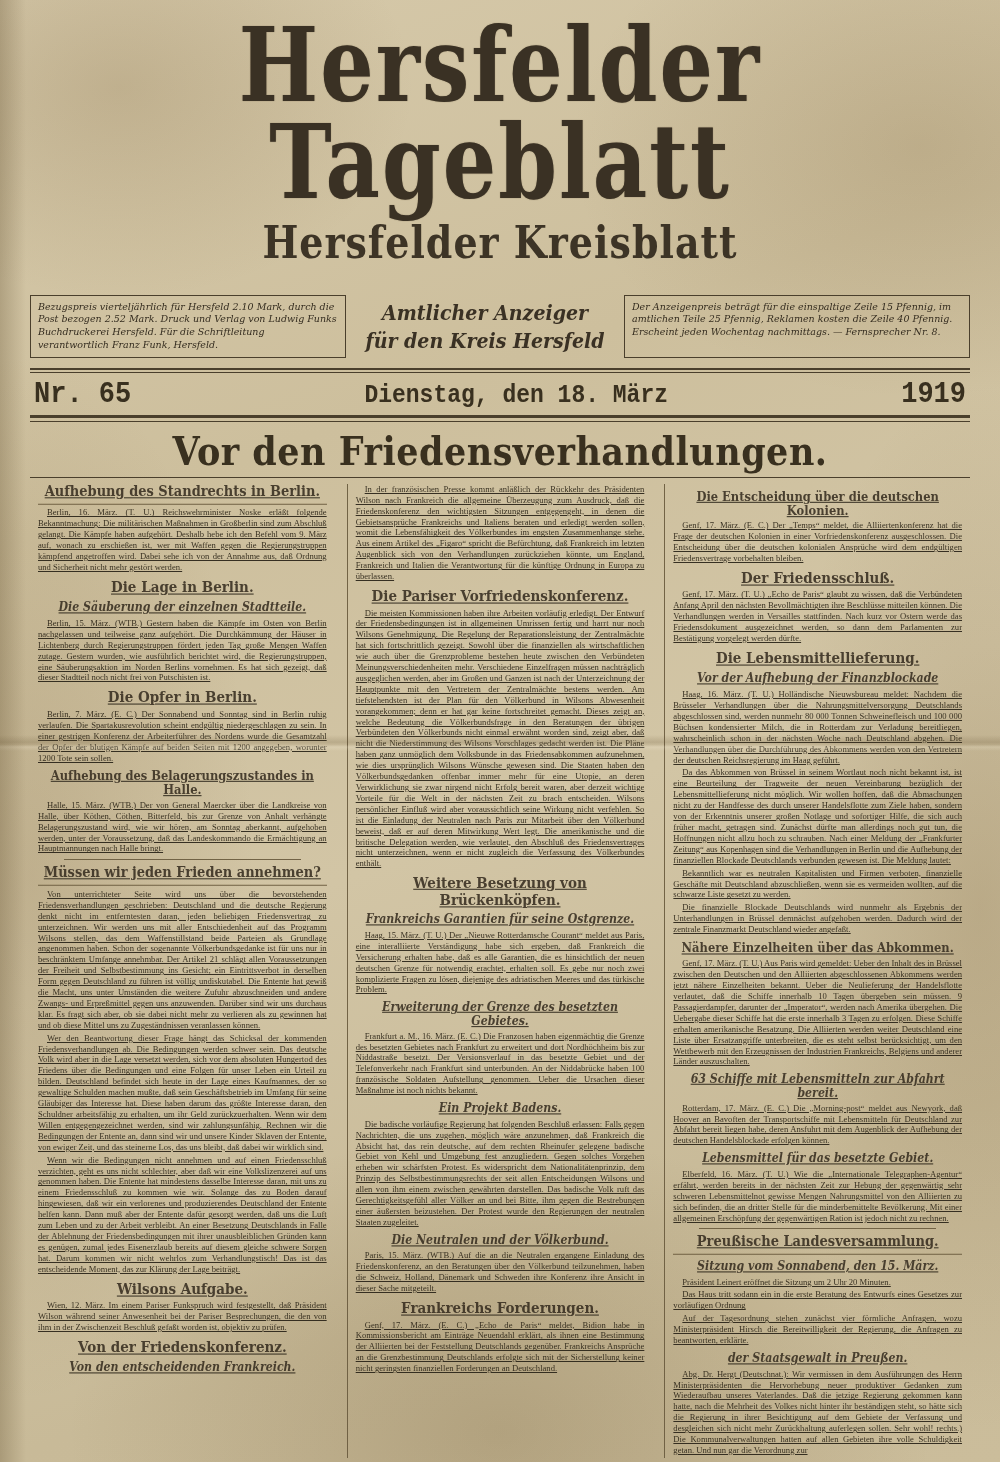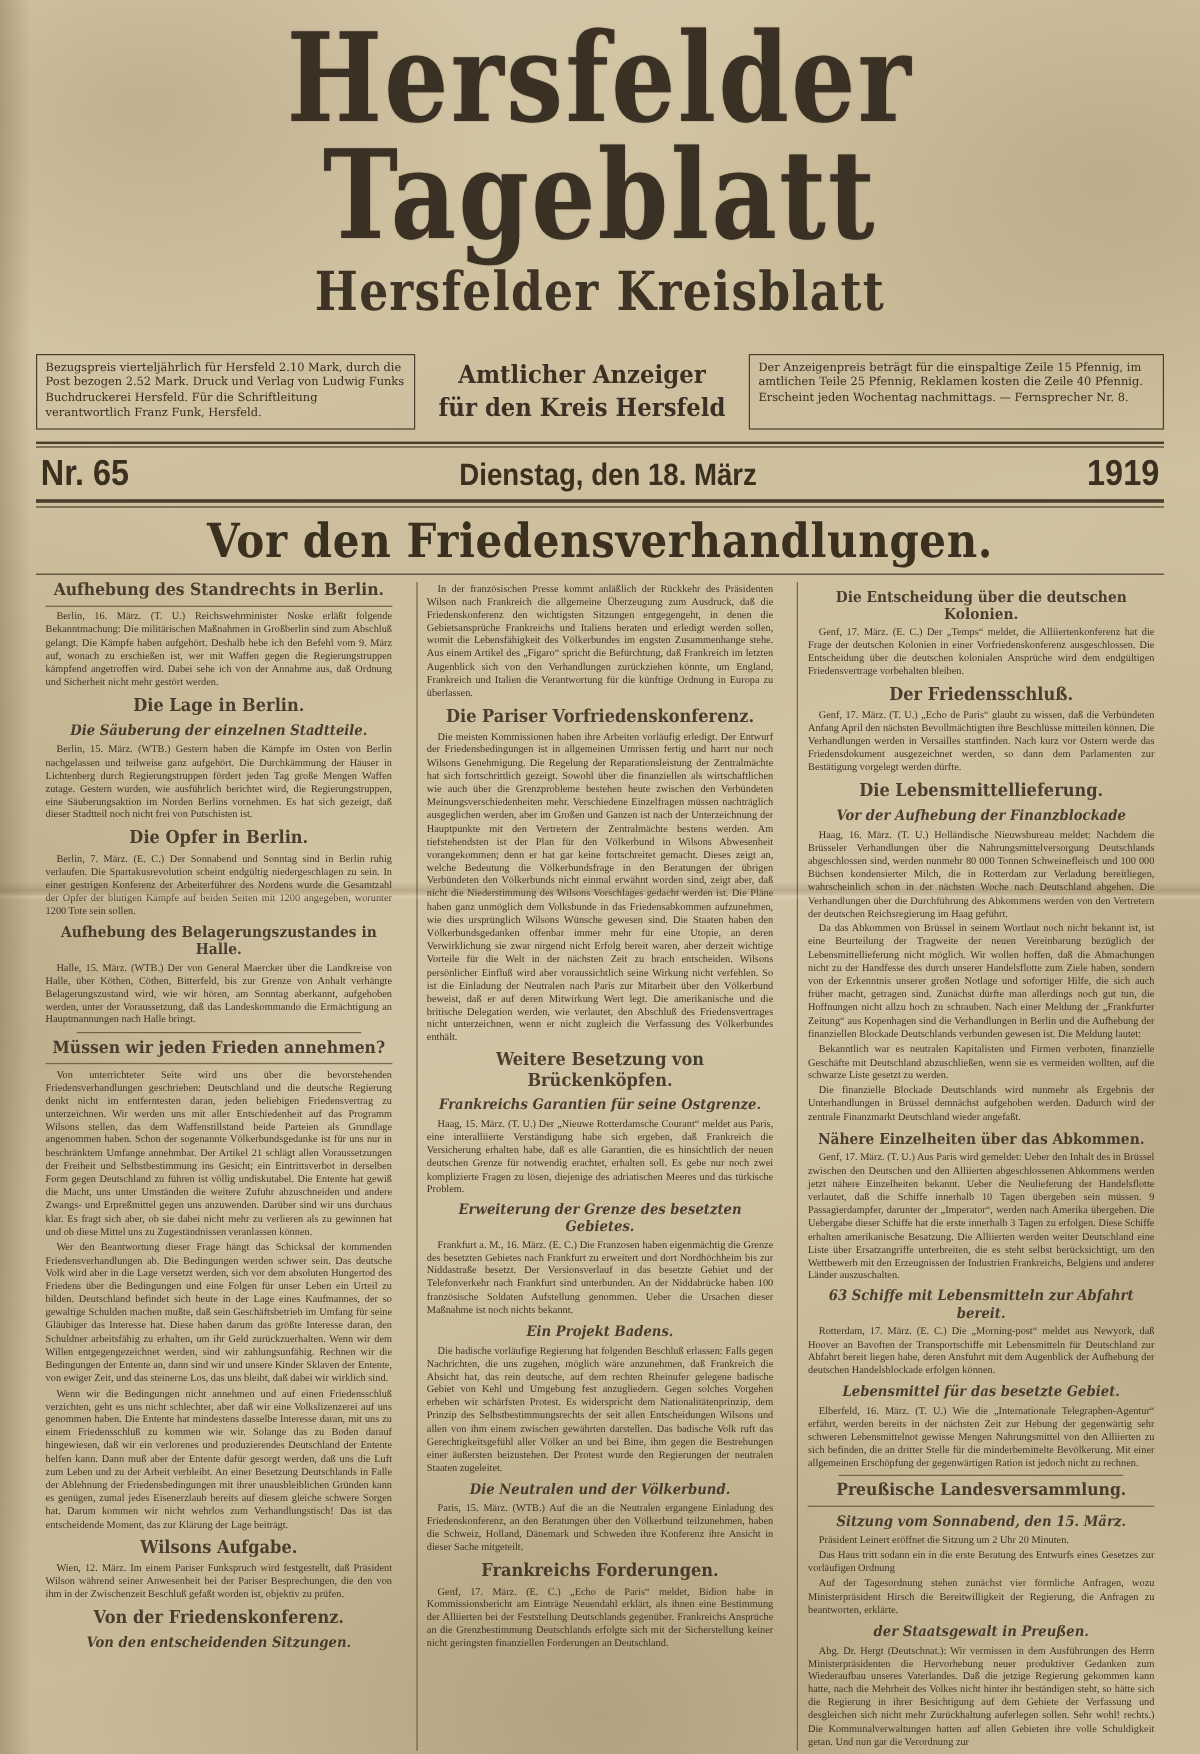--- a/index.html
+++ b/index.html
@@ -54,42 +54,42 @@
     font-family:"DejaVu Serif", serif;
     font-weight:700;
     font-size:38px;
     letter-spacing:1px;
     color:#3d3426;
     transform:scaleY(1.18);
   }
   
   .inforow{
     display:flex;justify-content:space-between;align-items:stretch;
-    margin-top:30px;gap:12px;
+    margin-top:30px;gap:12px;font-style:italic;
   }
   .box{
     border:1px solid #4a3f2c;
     padding:5px 7px;
     font-size:9.5px;line-height:1.35;
     width:300px;
     font-family:"DejaVu Serif", serif;
     color:#342c1f;
   }
   .box.right{width:330px;}
   .centerinfo{
     flex:1;text-align:center;align-self:center;
     font-family:"DejaVu Serif", serif;
     font-weight:700;font-size:19px;line-height:1.3;color:#3a3124;
     transform:scaleY(1.1);
   }
   .hr1{height:0;border-top:2px solid #4a3f2c;margin-top:10px;}
   .hr2{height:0;border-top:1px solid #4a3f2c;margin-top:2px;}
   .issueline{
     display:flex;align-items:baseline;justify-content:space-between;
-    font-family:Liberation Sans, sans-serif;font-weight:700;color:#39301f;
+    font-family:Liberation Mono, monospace;font-weight:700;color:#39301f;
     padding:6px 4px 6px 4px;
   }
   .issue-nr{font-size:27px;transform:scaleY(1.12);}
   .issue-date{font-size:23px;transform:scaleY(1.12);}
   .issue-year{font-size:27px;transform:scaleY(1.12);}
   .hr3{height:0;border-top:3px solid #4a3f2c;margin-top:0px;}
   .hr4{height:0;border-top:1px solid #4a3f2c;margin-top:3px;}
 
   .headline{
     text-align:center;
@@ -97,21 +97,21 @@
     font-weight:700;
     font-size:35px;
     color:#39301f;
     margin:8px 0 6px 0;
     transform:scaleY(1.12);
     letter-spacing:.5px;
   }
   .hr5{height:0;border-top:1px solid #4a3f2c;margin-bottom:6px;}
 
   
-  .cols{display:flex;gap:12px;}
+  .cols{display:flex;gap:12px;text-decoration:underline;}
   .col{
     width:309px;
     padding:0 8px;
     font-size:8.6px;
     line-height:1.27;
     text-align:justify;
     color:#2e2719;
     font-family:"Liberation Serif", serif;
   }
   .col + .col{border-left:1px solid #6b5c3f;}
@@ -195,21 +195,21 @@
       <div class="sub small">Aufhebung des Belagerungszustandes in Halle.</div>
       <p>Halle, 15. März. (WTB.) Der von General Maercker über die Landkreise von Halle, über Köthen, Cöthen, Bitterfeld, bis zur Grenze von Anhalt verhängte Belagerungszustand wird, wie wir hören, am Sonntag aberkannt, aufgehoben werden, unter der Voraussetzung, daß das Landeskommando die Ermächtigung an Hauptmannungen nach Halle bringt.</p>
       <div class="divider"></div>
       <div class="sub-banner">Müssen wir jeden Frieden annehmen?</div>
       <p>Von unterrichteter Seite wird uns über die bevorstehenden Friedensverhandlungen geschrieben: Deutschland und die deutsche Regierung denkt nicht im entferntesten daran, jeden beliebigen Friedensvertrag zu unterzeichnen. Wir werden uns mit aller Entschiedenheit auf das Programm Wilsons stellen, das dem Waffenstillstand beide Parteien als Grundlage angenommen haben. Schon der sogenannte Völkerbundsgedanke ist für uns nur in beschränktem Umfange annehmbar. Der Artikel 21 schlägt allen Voraussetzungen der Freiheit und Selbstbestimmung ins Gesicht; ein Eintrittsverbot in derselben Form gegen Deutschland zu führen ist völlig undiskutabel. Die Entente hat gewiß die Macht, uns unter Umständen die weitere Zufuhr abzuschneiden und andere Zwangs- und Erpreßmittel gegen uns anzuwenden. Darüber sind wir uns durchaus klar. Es fragt sich aber, ob sie dabei nicht mehr zu verlieren als zu gewinnen hat und ob diese Mittel uns zu Zugeständnissen veranlassen können.</p>
       <p>Wer den Beantwortung dieser Frage hängt das Schicksal der kommenden Friedensverhandlungen ab. Die Bedingungen werden schwer sein. Das deutsche Volk wird aber in die Lage versetzt werden, sich vor dem absoluten Hungertod des Friedens über die Bedingungen und eine Folgen für unser Leben ein Urteil zu bilden. Deutschland befindet sich heute in der Lage eines Kaufmannes, der so gewaltige Schulden machen mußte, daß sein Geschäftsbetrieb im Umfang für seine Gläubiger das Interesse hat. Diese haben darum das größte Interesse daran, den Schuldner arbeitsfähig zu erhalten, um ihr Geld zurückzuerhalten. Wenn wir dem Willen entgegengezeichnet werden, sind wir zahlungsunfähig. Rechnen wir die Bedingungen der Entente an, dann sind wir und unsere Kinder Sklaven der Entente, von ewiger Zeit, und das steinerne Los, das uns bleibt, daß dabei wir wirklich sind.</p>
       <p>Wenn wir die Bedingungen nicht annehmen und auf einen Friedensschluß verzichten, geht es uns nicht schlechter, aber daß wir eine Volkslizenzerei auf uns genommen haben. Die Entente hat mindestens dasselbe Interesse daran, mit uns zu einem Friedensschluß zu kommen wie wir. Solange das zu Boden darauf hingewiesen, daß wir ein verlorenes und produzierendes Deutschland der Entente helfen kann. Dann muß aber der Entente dafür gesorgt werden, daß uns die Luft zum Leben und zu der Arbeit verbleibt. An einer Besetzung Deutschlands in Falle der Ablehnung der Friedensbedingungen mit ihrer unausbleiblichen Gründen kann es genügen, zumal jedes Eisenerzlaub bereits auf diesem gleiche schwere Sorgen hat. Darum kommen wir nicht wehrlos zum Verhandlungstisch! Das ist das entscheidende Moment, das zur Klärung der Lage beiträgt.</p>
       <div class="sub">Wilsons Aufgabe.</div>
       <p>Wien, 12. März. Im einem Pariser Funkspruch wird festgestellt, daß Präsident Wilson während seiner Anwesenheit bei der Pariser Besprechungen, die den von ihm in der Zwischenzeit Beschluß gefaßt worden ist, objektiv zu prüfen.</p>
       <div class="sub">Von der Friedenskonferenz.</div>
-      <div class="sub ital">Von den entscheidenden Sitzungen.</div>
+      <div class="sub ital">Von den entscheidenden Frankreich.</div>
     </div>
 
     <div class="col">
       <p>In der französischen Presse kommt anläßlich der Rückkehr des Präsidenten Wilson nach Frankreich die allgemeine Überzeugung zum Ausdruck, daß die Friedenskonferenz den wichtigsten Sitzungen entgegengeht, in denen die Gebietsansprüche Frankreichs und Italiens beraten und erledigt werden sollen, womit die Lebensfähigkeit des Völkerbundes im engsten Zusammenhange stehe. Aus einem Artikel des „Figaro“ spricht die Befürchtung, daß Frankreich im letzten Augenblick sich von den Verhandlungen zurückziehen könnte, um England, Frankreich und Italien die Verantwortung für die künftige Ordnung in Europa zu überlassen.</p>
       <div class="sub">Die Pariser Vorfriedenskonferenz.</div>
       <p>Die meisten Kommissionen haben ihre Arbeiten vorläufig erledigt. Der Entwurf der Friedensbedingungen ist in allgemeinen Umrissen fertig und harrt nur noch Wilsons Genehmigung. Die Regelung der Reparationsleistung der Zentralmächte hat sich fortschrittlich gezeigt. Sowohl über die finanziellen als wirtschaftlichen wie auch über die Grenzprobleme bestehen heute zwischen den Verbündeten Meinungsverschiedenheiten mehr. Verschiedene Einzelfragen müssen nachträglich ausgeglichen werden, aber im Großen und Ganzen ist nach der Unterzeichnung der Hauptpunkte mit den Vertretern der Zentralmächte bestens werden. Am tiefstehendsten ist der Plan für den Völkerbund in Wilsons Abwesenheit vorangekommen; denn er hat gar keine fortschreitet gemacht. Dieses zeigt an, welche Bedeutung die Völkerbundsfrage in den Beratungen der übrigen Verbündeten den Völkerbunds nicht einmal erwähnt worden sind, zeigt aber, daß nicht die Niederstimmung des Wilsons Vorschlages gedacht werden ist. Die Pläne haben ganz unmöglich dem Volksbunde in das Friedensabkommen aufzunehmen, wie dies ursprünglich Wilsons Wünsche gewesen sind. Die Staaten haben den Völkerbundsgedanken offenbar immer mehr für eine Utopie, an deren Verwirklichung sie zwar nirgend nicht Erfolg bereit waren, aber derzeit wichtige Vorteile für die Welt in der nächsten Zeit zu brach entscheiden. Wilsons persönlicher Einfluß wird aber voraussichtlich seine Wirkung nicht verfehlen. So ist die Einladung der Neutralen nach Paris zur Mitarbeit über den Völkerbund beweist, daß er auf deren Mitwirkung Wert legt. Die amerikanische und die britische Delegation werden, wie verlautet, den Abschluß des Friedensvertrages nicht unterzeichnen, wenn er nicht zugleich die Verfassung des Völkerbundes enthält.</p>
       <div class="sub">Weitere Besetzung von Brückenköpfen.</div>
       <div class="sub ital">Frankreichs Garantien für seine Ostgrenze.</div>
       <p>Haag, 15. März. (T. U.) Der „Nieuwe Rotterdamsche Courant“ meldet aus Paris, eine interalliierte Verständigung habe sich ergeben, daß Frankreich die Versicherung erhalten habe, daß es alle Garantien, die es hinsichtlich der neuen deutschen Grenze für notwendig erachtet, erhalten soll. Es gebe nur noch zwei komplizierte Fragen zu lösen, diejenige des adriatischen Meeres und das türkische Problem.</p>
       <div class="sub ital">Erweiterung der Grenze des besetzten Gebietes.</div>

